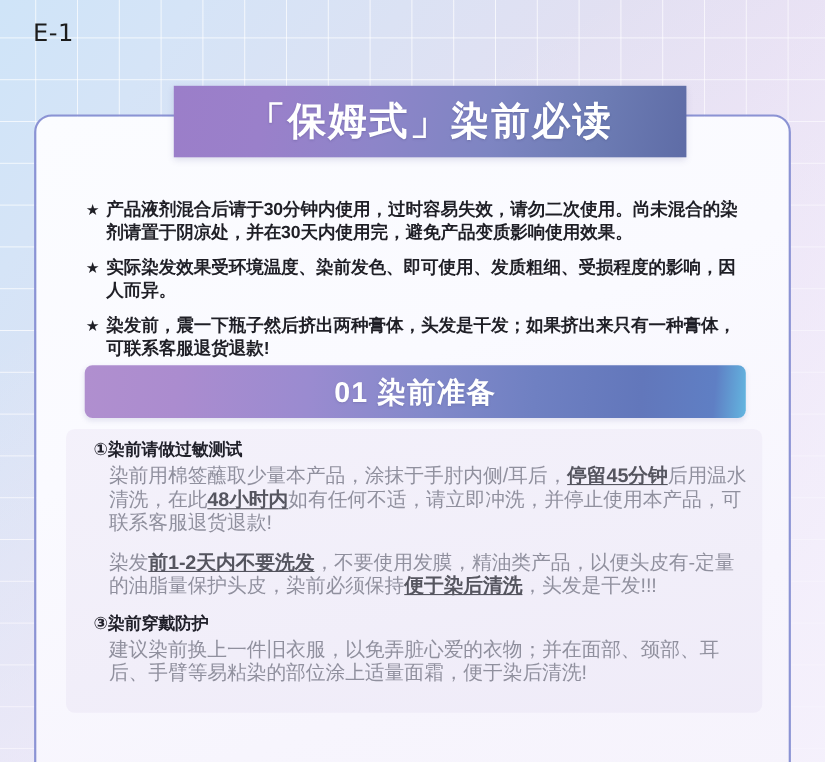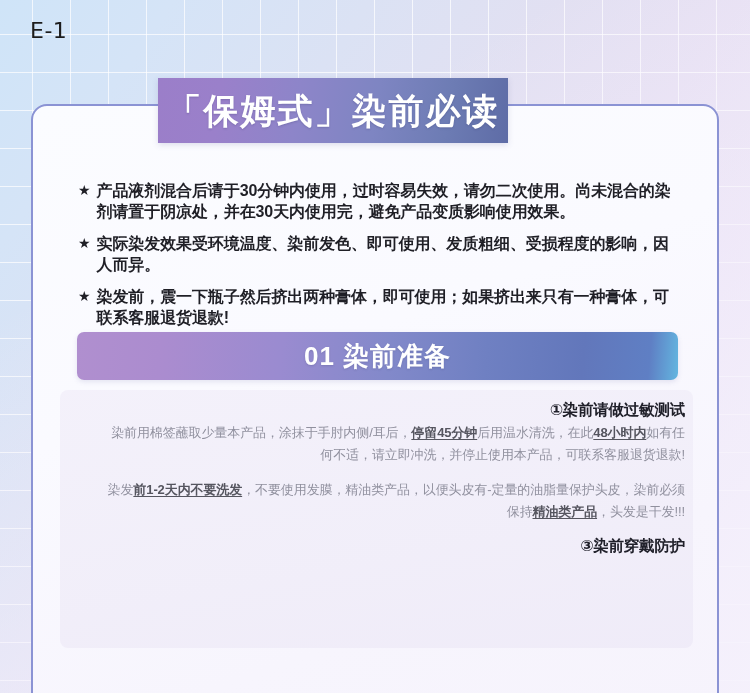--- a/index.html
+++ b/index.html
@@ -73,21 +73,21 @@
     border: 2px solid #8b93d4;
     border-radius: 16px;
     background: linear-gradient(160deg, #fbfcff 0%, #fafaff 40%, #f7f5fd 75%, #f6f3fc 100%);
   }
 
   
   #title-banner {
     position: absolute;
     left: 158px;
     top: 78px;
-    width: 350px;
+    width: 466px;
     height: 65px;
     background: linear-gradient(100deg,
        #9b7ec9 0%,
        #9a80ca 18%,
        #8d85c9 40%,
        #7e85c2 62%,
        #6d7cb4 82%,
        #5e6ca6 100%);
     display: flex;
     align-items: center;
@@ -176,32 +176,31 @@
   }
 
   #steps-list {
     position: absolute;
     left: 85px;
     top: 400px;
     width: 600px;
   }
   .step-item {
     margin-bottom: 14px;
-    text-align: right;
   }
   .step-title {
     font-size: 15.5px;
     font-weight: bold;
     color: #20202a;
     line-height: 20px;
     letter-spacing: -0.2px;
     margin-bottom: 2px;
   }
   .step-body {
-    font-size: 13px;
+    font-size: 18px;
     color: #90909e;
     line-height: 21.5px;
     letter-spacing: -0.1px;
     padding-left: 14px;
   }
   .step-body .em {
     font-weight: bold;
     color: #55555f;
     text-decoration: underline;
     text-underline-offset: 2px;
@@ -227,35 +226,36 @@
       <div class="star-item">
         <span class="star-glyph">★</span>
         <span class="star-text">产品液剂混合后请于30分钟内使用，过时容易失效，请勿二次使用。尚未混合的染剂请置于阴凉处，并在30天内使用完，避免产品变质影响使用效果。</span>
       </div>
       <div class="star-item">
         <span class="star-glyph">★</span>
         <span class="star-text">实际染发效果受环境温度、染前发色、即可使用、发质粗细、受损程度的影响，因人而异。</span>
       </div>
       <div class="star-item">
         <span class="star-glyph">★</span>
-        <span class="star-text">染发前，震一下瓶子然后挤出两种膏体，即可使用；如果挤出来只有一种膏体，可联系客服退货退款!</span>
+        <span class="star-text">染发前，震一下瓶子然后挤出两种膏体，头发是干发；如果挤出来只有一种膏体，可联系客服退货退款!</span>
       </div>
     </div>
 
   <div id="section-banner">
     <span id="section-banner-text">01 染前准备</span>
   </div>
 
   <div id="steps-panel"></div>
   <div id="steps-list">
       <div class="step-item">
         <div class="step-title">①染前请做过敏测试</div>
         <div class="step-body"><span>染前用棉签蘸取少量本产品，涂抹于手肘内侧/耳后，</span><span class="em">停留45分钟</span><span>后用温水清洗，在此</span><span class="em">48小时内</span><span>如有任何不适，请立即冲洗，并停止使用本产品，可联系客服退货退款!</span></div>
       </div>
       <div class="step-item">
-        <div class="step-body"><span>染发</span><span class="em">前1-2天内不要洗发</span><span>，不要使用发膜，精油类产品，以便头皮有-定量的油脂量保护头皮，染前必须保持</span><span class="em">精油类产品</span><span>，头发是干发!!!</span></div>
+        <div class="step-body"><span>染发</span><span class="em">前1-2天内不要洗发</span><span>，不要使用发膜，精油类产品，以便头皮有-定量的油脂量保护头皮，染前必须保持</span><span class="em">便于染后清洗</span><span>，头发是干发!!!</span></div>
       </div>
       <div class="step-item">
         <div class="step-title">③染前穿戴防护</div>
+        <div class="step-body"><span>建议染前换上一件旧衣服，以免弄脏心爱的衣物；并在面部、颈部、耳后、手臂等易粘染的部位涂上适量面霜，便于染后清洗!</span></div>
       </div>
     </div>
 
 </div>
 
 </body></html>

